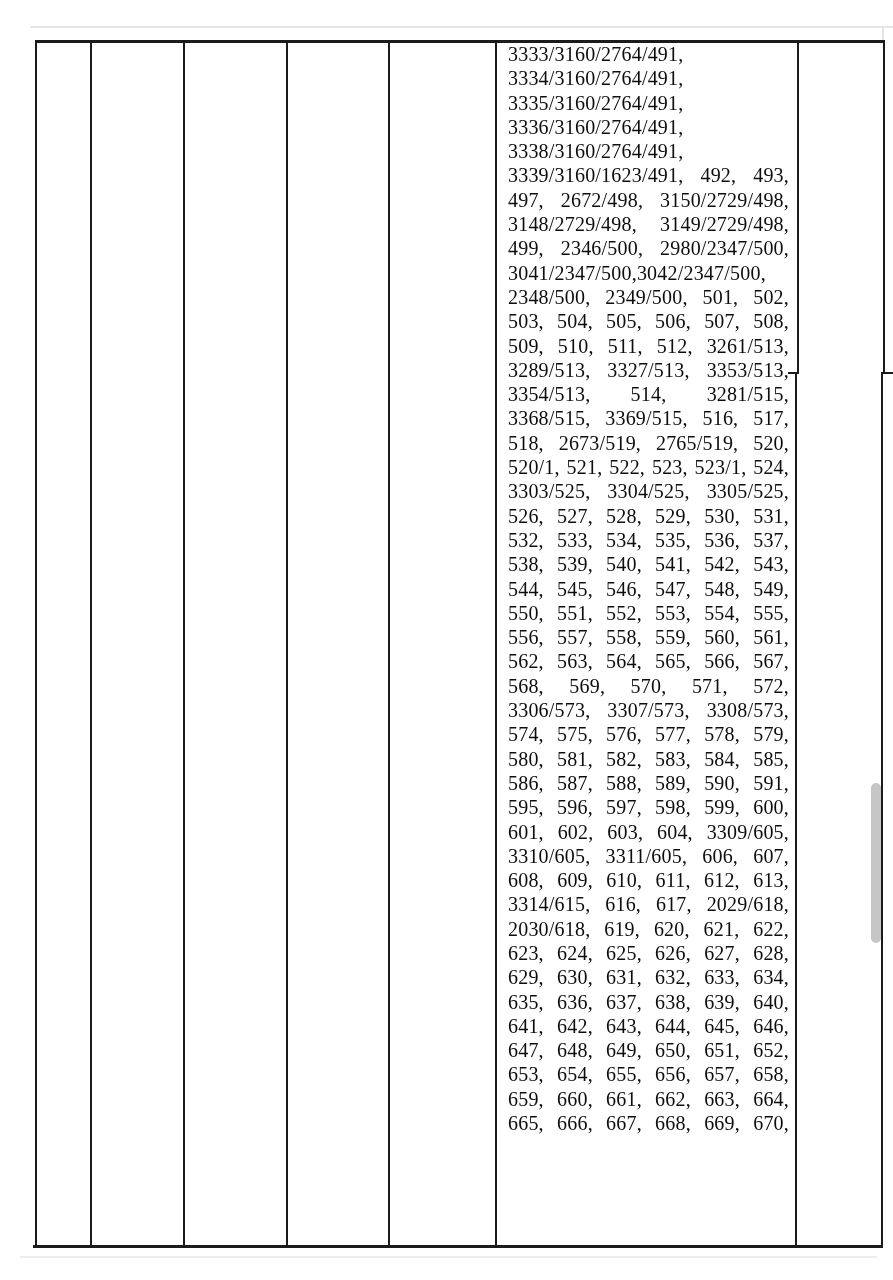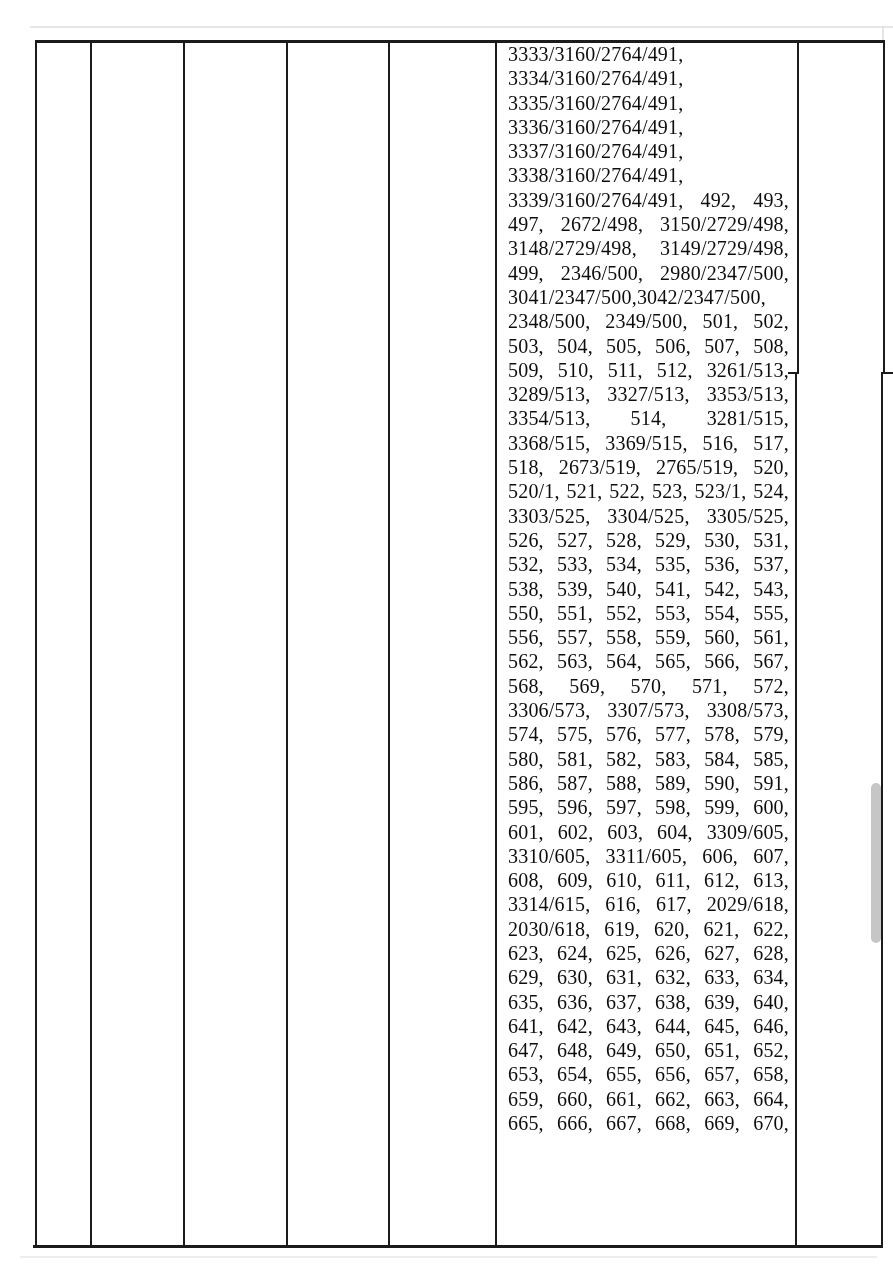--- a/index.html
+++ b/index.html
@@ -103,39 +103,39 @@
     <div class="cell c2"></div>
     <div class="cell c3"></div>
     <div class="cell c4"></div>
     <div class="cell c5"></div>
     <div class="cell c6">
       <div class="numbers">
           <div class="tline">3333/3160/2764/491,</div>
           <div class="tline">3334/3160/2764/491,</div>
           <div class="tline">3335/3160/2764/491,</div>
           <div class="tline">3336/3160/2764/491,</div>
-          <div class="tline">3337/3160/2764/491,</div>
           <div class="tline">3338/3160/2764/491,</div>
-          <div class="tline">3339/3160/2764/491, 492, 493,</div>
+          <div class="tline">3339/3160/1623/491, 492, 493,</div>
           <div class="tline">497, 2672/498, 3150/2729/498,</div>
           <div class="tline">3148/2729/498, 3149/2729/498,</div>
           <div class="tline">499, 2346/500, 2980/2347/500,</div>
           <div class="tline">3041/2347/500,3042/2347/500,</div>
           <div class="tline">2348/500, 2349/500, 501, 502,</div>
           <div class="tline">503, 504, 505, 506, 507, 508,</div>
           <div class="tline">509, 510, 511, 512, 3261/513,</div>
           <div class="tline">3289/513, 3327/513, 3353/513,</div>
           <div class="tline">3354/513, 514, 3281/515,</div>
           <div class="tline">3368/515, 3369/515, 516, 517,</div>
           <div class="tline">518, 2673/519, 2765/519, 520,</div>
           <div class="tline">520/1, 521, 522, 523, 523/1, 524,</div>
           <div class="tline">3303/525, 3304/525, 3305/525,</div>
           <div class="tline">526, 527, 528, 529, 530, 531,</div>
           <div class="tline">532, 533, 534, 535, 536, 537,</div>
           <div class="tline">538, 539, 540, 541, 542, 543,</div>
+          <div class="tline">544, 545, 546, 547, 548, 549,</div>
           <div class="tline">550, 551, 552, 553, 554, 555,</div>
           <div class="tline">556, 557, 558, 559, 560, 561,</div>
           <div class="tline">562, 563, 564, 565, 566, 567,</div>
           <div class="tline">568, 569, 570, 571, 572,</div>
           <div class="tline">3306/573, 3307/573, 3308/573,</div>
           <div class="tline">574, 575, 576, 577, 578, 579,</div>
           <div class="tline">580, 581, 582, 583, 584, 585,</div>
           <div class="tline">586, 587, 588, 589, 590, 591,</div>
           <div class="tline">595, 596, 597, 598, 599, 600,</div>
           <div class="tline">601, 602, 603, 604, 3309/605,</div>

